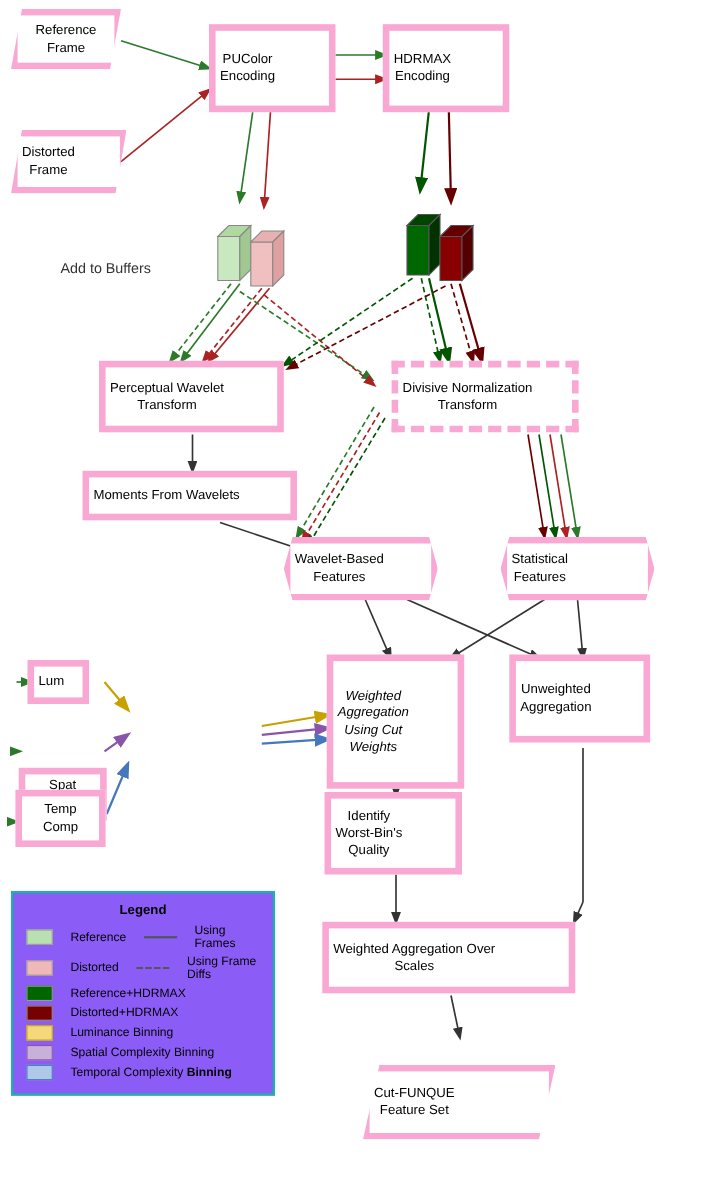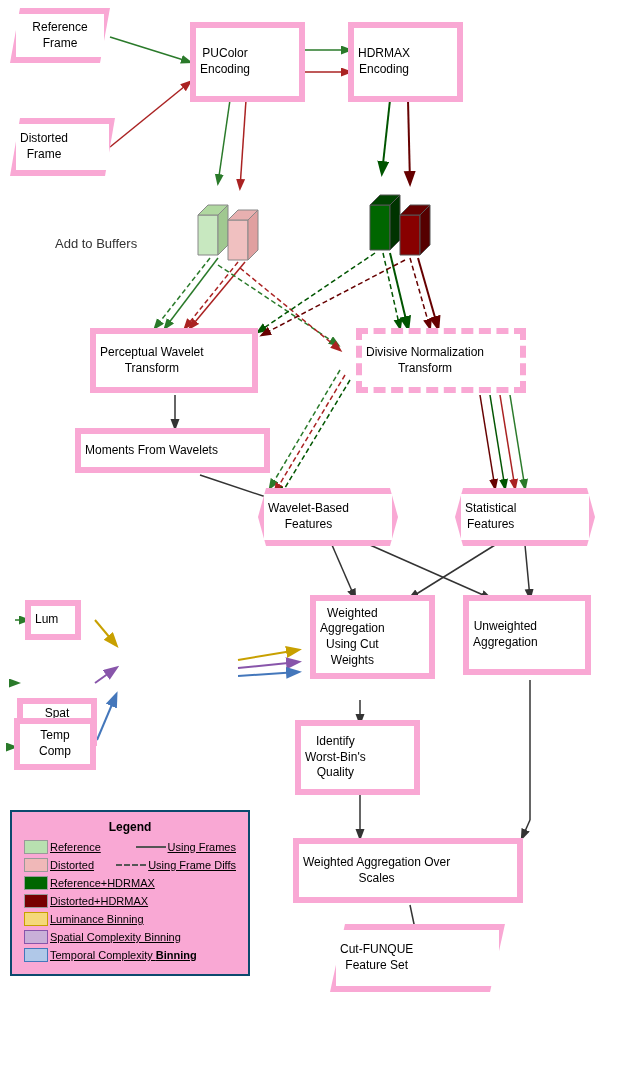--- a/index.html
+++ b/index.html
@@ -36,37 +36,36 @@
       position: absolute;
       top: 0;
       left: 0;
       width: 640px;
       height: 1074px;
       pointer-events: none;
     }
     
     .legend-box {
       position: absolute;
-      border: 2px solid #0c4a6e;
-      background: #f9a8d4;
+      border: 2px solid #14b8a6;
+      background: #8b5cf6;
       padding: 8px 12px;
       font-size: 11px;
     }
     .legend-title {
       text-align: center;
       font-weight: bold;
       margin-bottom: 6px;
       font-size: 12px;
     }
     .legend-row {
       display: flex;
       align-items: center;
       margin-bottom: 4px;
-      gap: 2px;
-      text-decoration: underline;
+      gap: 16px;
     }
     .legend-color {
       width: 24px;
       height: 14px;
       border: 1px solid #999;
       flex-shrink: 0;
     }
     .legend-line {
       width: 30px;
       height: 2px;
@@ -267,37 +266,37 @@
 
   <div class="box" style="left:17px; top:658px; width:80px; height:48px;margin-top:40px;">
     <span>Spat Comp</span>
   </div>
 
   <div class="box" style="left:14px; top:718px; width:82px; height:52px;">
     <span>Temp Comp</span>
   </div>
 
 
-  <div class="box" style="left:310px; top:595px; width:125px; height:84px;">
+  <div class="box" style="left:297px; top:595px; width:125px; height:122px;font-style:italic;">
     <span>Weighted<br>Aggregation<br>Using Cut<br>Weights</span>
   </div>
 
   <div class="box" style="left:463px; top:595px; width:128px; height:80px;">
     <span>Unweighted<br>Aggregation</span>
   </div>
 
   <div class="box" style="left:295px; top:720px; width:125px; height:75px;">
     <span>Identify<br>Worst-Bin's<br>Quality</span>
   </div>
 
   <div class="box" style="left:293px; top:838px; width:230px; height:65px;">
     <span>Weighted Aggregation Over<br>Scales</span>
   </div>
 
-  <div class="box" style="left:330px; top:924px; width:175px; height:68px; clip-path: polygon(15px 0%, 100% 0%, calc(100% - 15px) 100%, 0% 100%);">
+  <div class="box" style="left:330px; top:968px; width:175px; height:68px; clip-path: polygon(15px 0%, 100% 0%, calc(100% - 15px) 100%, 0% 100%);">
     <span>Cut-FUNQUE<br>Feature Set</span>
   </div>
 
   <div class="legend-box" style="left:10px; top:810px; width:240px;">
     <div class="legend-title">Legend</div>
     <div class="legend-row">
       <div class="legend-color" style="background:#b8e0b0;"></div>
       <span>Reference</span>
       <div class="legend-line" style="background:#555; margin-left: auto;"></div>
       <span>Using Frames</span>

